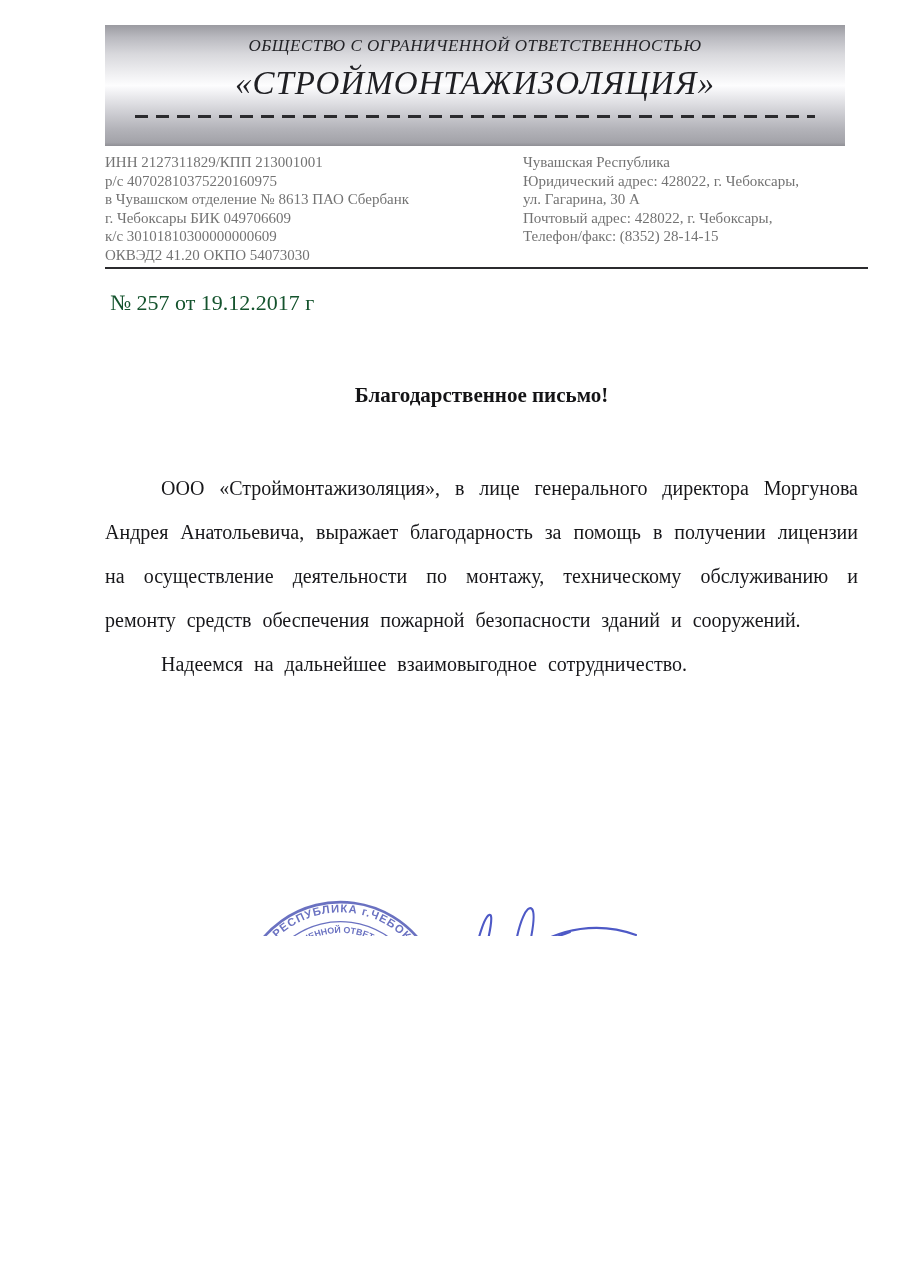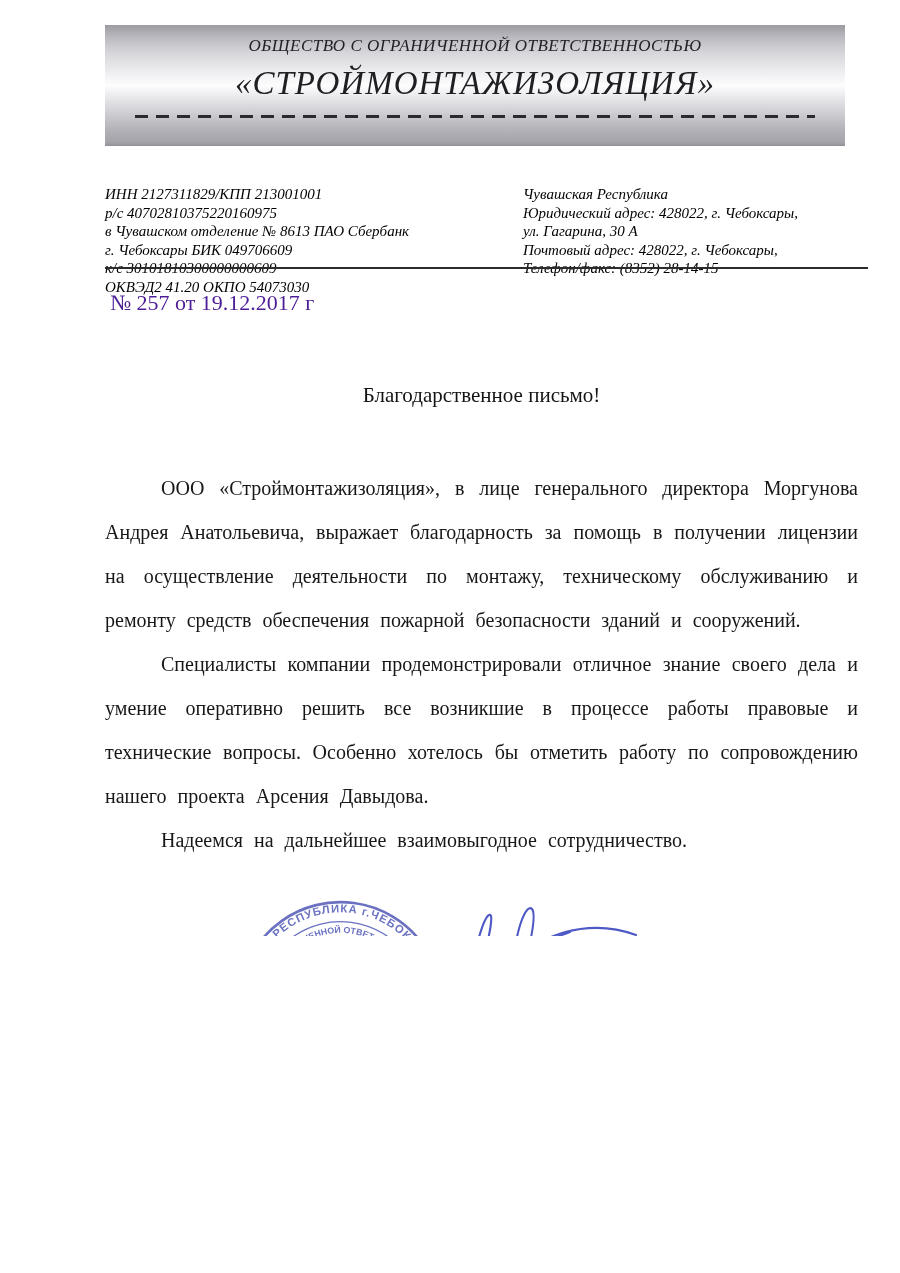--- a/index.html
+++ b/index.html
@@ -28,36 +28,36 @@
     font-style:italic;font-size:33px;letter-spacing:1px;color:#202024;
   }
   .banner .dashes{
     position:absolute;left:30px;top:90px;width:680px;height:3px;
     background:repeating-linear-gradient(90deg,#2b2b2e 0 13px,transparent 13px 21px);
   }
   
   .info-row{
     position:absolute;left:105px;top:153px;width:763px;
     display:flex;justify-content:space-between;
-    font-style:italic;font-size:15px;line-height:18.6px;color:#000000;margin-top:32px;
+    font-size:15px;line-height:18.6px;color:#737373;
   }
   .req-block{width:408px;text-align:left;}
   .contact-block{width:345px;text-align:left;}
   .rule{
     position:absolute;left:105px;top:267px;width:763px;height:0;
     border-top:2px solid #2b2b2e;
   }
   
   .ref{
     position:absolute;left:110px;top:290px;
-    font-size:22px;color:#4c1d95;
+    font-size:22px;color:#14532d;
   }
   .title{
     position:absolute;left:105px;top:383px;width:753px;
-    text-align:center;font-weight:normal;font-size:21px;color:#141416;
+    text-align:center;font-weight:bold;font-size:21px;color:#141416;
   }
   .body-text{
     position:absolute;left:105px;top:466px;width:753px;
     font-size:20px;line-height:44px;color:#17171a;
     text-align:justify;word-spacing:6px;
   }
   .body-text p{margin:0;text-indent:56px;}
   
   .sig-row{
     position:absolute;left:110px;top:940px;width:700px;
@@ -98,21 +98,20 @@
   </div>
 
   <div class="rule"></div>
 
   <div class="ref">№ 257 от 19.12.2017 г</div>
 
   <div class="title">Благодарственное письмо!</div>
 
   <div class="body-text">
     <p>ООО «Строймонтажизоляция», в лице генерального директора Моргунова Андрея Анатольевича, выражает благодарность за помощь в получении лицензии на осуществление деятельности по монтажу, техническому обслуживанию и ремонту средств обеспечения пожарной безопасности зданий и сооружений.</p>
-    <p>Специалисты компании продемонстрировали отличное знание своего дела и умение оперативно решить все возникшие в процессе работы правовые и технические вопросы. Особенно хотелось бы отметить работу по сопровождению нашего проекта Арсения Давыдова.</p>
     <p>Надеемся на дальнейшее взаимовыгодное сотрудничество.</p>
   </div>
 
   <div class="sig-row">
     <span>Генеральный директор</span>
     <span class="sig-name">А.А. Моргунов</span>
   </div>
 
   <div class="stamp-wrap">
     <svg width="215" height="215" viewBox="0 0 210 210">

